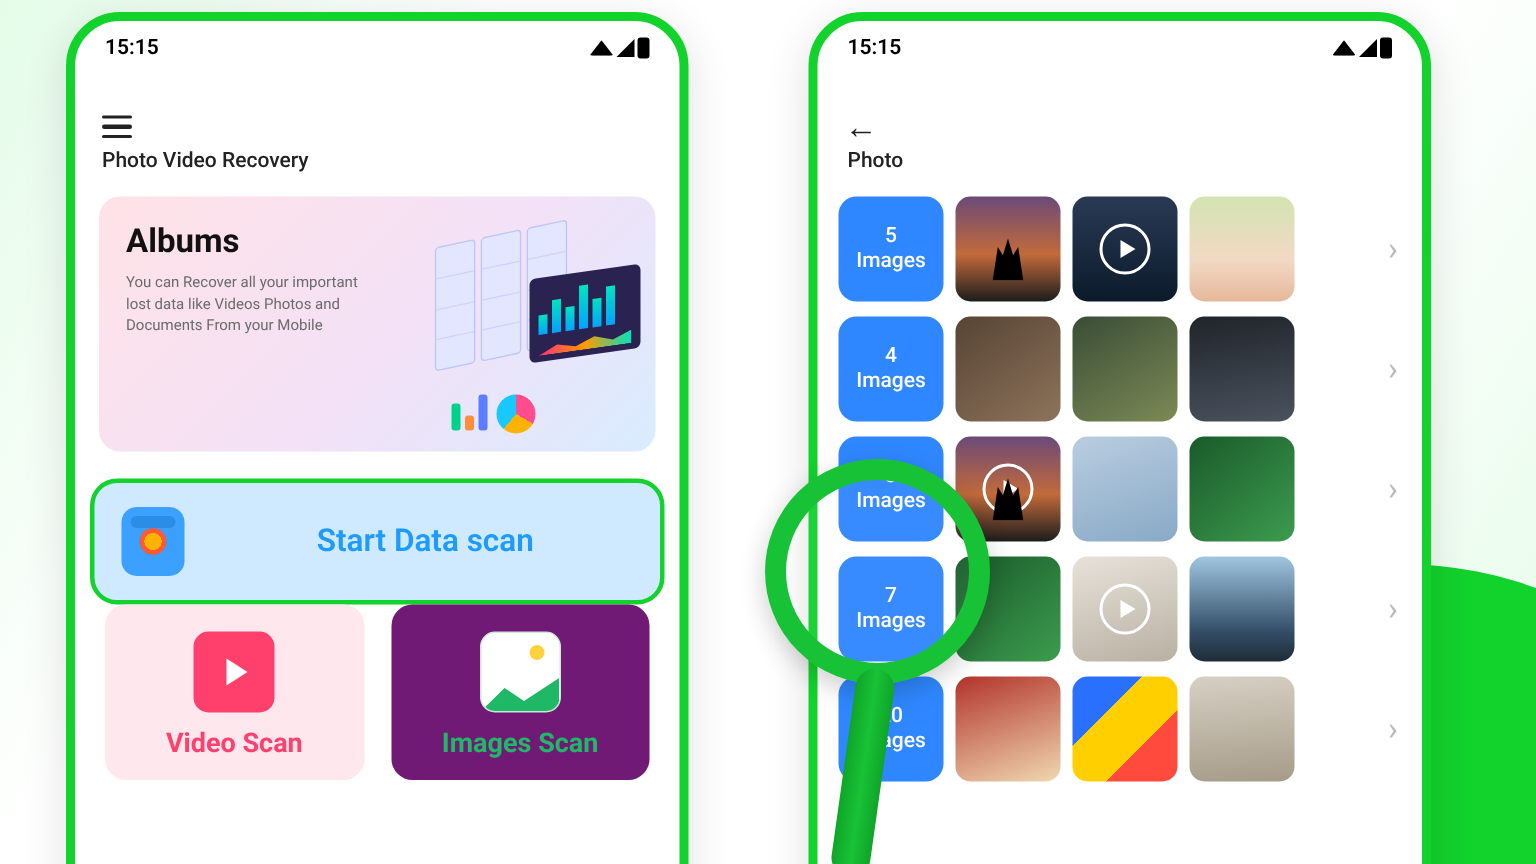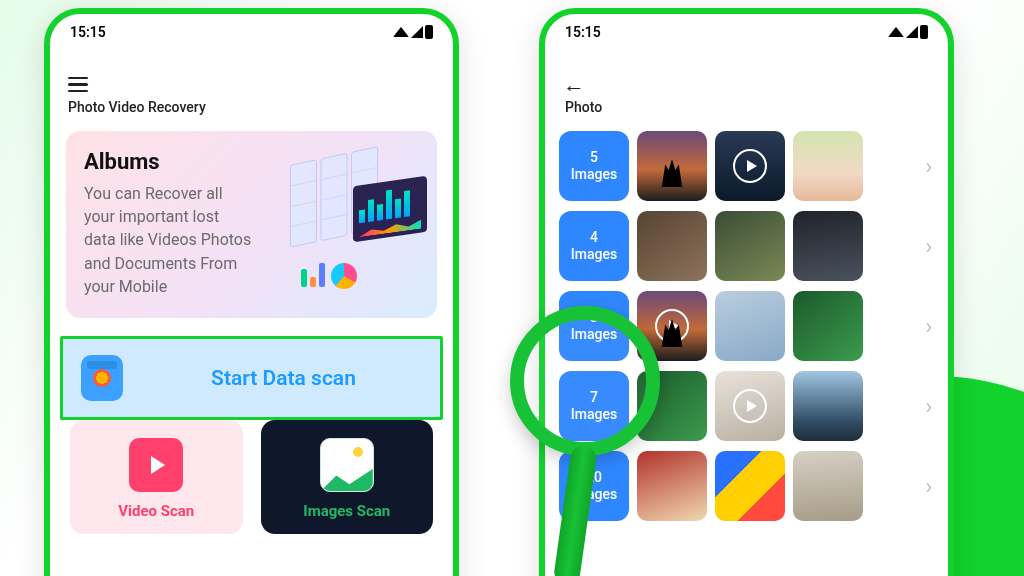--- a/index.html
+++ b/index.html
@@ -28,21 +28,21 @@
     .title { flex:1; text-align:left; font-size:14px; font-weight:500; color:#222;
       margin-left:-36px;margin-top:45px;}
     .back-arrow { font-size:22px; color:#222; cursor:pointer; user-select:none;}
     
     .hero { margin:0 16px; border-radius:14px; padding:16px 18px 20px 18px;
       background:linear-gradient(135deg,#ffe2e6 0%,#f3e1f7 55%,#d9ecff 100%);
       position:relative; overflow:hidden; min-height:170px;}
     .hero .wel { color:#6aa3ff; font-size:12px; font-weight:500;}
     .hero h2{ font-size:22px; font-weight:700; margin-top:2px; color:#111;}
     .hero h3{ font-size:16px; font-weight:700; letter-spacing:.5px; color:#222;}
-    .hero p{ font-size:16px; color:#6b6b6b; margin-top:8px; max-width:170px; line-height:1.45;}
+    .hero p{ font-size:10px; color:#6b6b6b; margin-top:8px; max-width:170px; line-height:1.45;}
     .hero-illus { position:absolute; right:10px; top:14px; width:180px; height:140px;}
     
     .srv { position:absolute; left:38px; top:6px; display:flex; gap:4px; transform:skewY(-12deg) scale(.9);}
     .srv .rack { width:30px; height:92px; background:#e3e6ff; border:1px solid #bfc5f5; border-radius:3px;
       display:flex; flex-direction:column;}
     .srv .rack div{ flex:1; border-bottom:1px solid #cdd3fb;}
     .srv .rack div:last-child{border:none;}
     .chart { position:absolute; right:0; top:36px; width:74px; height:56px;
       background:#2a2250; border-radius:4px; padding:6px; transform:skewY(-8deg);}
     .chart .bars{ display:flex; gap:3px; align-items:flex-end; height:32px;}
@@ -53,47 +53,47 @@
     .chart .line{ height:10px; margin-top:4px; background:
       linear-gradient(90deg,#ff2e7e,#ff9a00,#00e3c0); clip-path:polygon(0 100%,20% 40%,40% 70%,60% 20%,80% 60%,100% 10%,100% 100%);}
     .pie { position:absolute; right:70px; bottom:-4px; width:26px;height:26px;border-radius:50%;
       background:conic-gradient(#ff4d8d 0 120deg,#ffb300 120deg 220deg,#18c9ff 220deg 360deg);}
     .barset{ position:absolute; right:102px; bottom:-2px; display:flex; gap:3px; align-items:flex-end;}
     .barset span{ width:6px;border-radius:2px;}
     .barset span:nth-child(1){height:18px;background:#00d28a;}
     .barset span:nth-child(2){height:10px;background:#ff8e3c;}
     .barset span:nth-child(3){height:24px;background:#5b7dff;}
     
-    .scan-btn { margin:18px 10px 0 10px; border:3px solid #12d22c; border-radius:2px;
+    .scan-btn { margin:18px 10px 0 10px; border:3px solid #12d22c; border-radius:18px;
       background:#cfeafe; display:flex; align-items:center; gap:22px; padding:16px 18px;
       cursor:pointer;}
     .scan-btn .db{ width:42px;height:46px;border-radius:10px;background:#3ba0ff;position:relative;
       display:flex;align-items:center;justify-content:center;}
     .scan-btn .db::before{content:"";position:absolute;top:6px;left:6px;right:6px;height:8px;
       border-radius:8px;background:#2b8de6;}
     .scan-btn .db::after{content:"";position:absolute;width:18px;height:18px;border-radius:50%;
       background:radial-gradient(circle,#ffb300 0 45%,#ff5a36 45% 70%,#2b8de6 70%);}
     .scan-btn .lbl{ flex:1; text-align:center; font-size:21px; font-weight:600; color:#1e9bff;}
     .section-title{ margin:22px 24px 10px 24px; font-size:17px; font-weight:700; color:#333;}
     .features{ display:flex; gap:18px; padding:0 20px;}
     .feat{ flex:1; border-radius:14px; padding:18px 12px 14px 12px; display:flex;
       flex-direction:column; align-items:center; gap:10px; cursor:pointer;}
-    .feat.pink{ background:#ffe7ee;} .feat.green{ background:#0f172a;}
+    .feat.pink{ background:#ffe7ee;} .feat.green{ background:#701a75;}
     .feat .ic{ width:54px;height:54px;border-radius:10px;display:flex;align-items:center;
       justify-content:center;}
     .feat.pink .ic{ background:#ff3f6c; position:relative;}
     .feat.pink .ic::before{content:"";position:absolute;width:0;height:0;
       border-left:14px solid #fff;border-top:9px solid transparent;border-bottom:9px solid transparent;
       margin-left:4px;}
     .feat.green .ic{ background:#fff;border:1px solid #cfe7d6; position:relative; overflow:hidden;}
     .feat.green .ic::before{content:"";position:absolute;bottom:0;left:0;right:0;height:22px;
       background:#1fb866;clip-path:polygon(0 100%,30% 30%,55% 70%,100% 0,100% 100%);}
     .feat.green .ic::after{content:"";position:absolute;top:8px;right:10px;width:10px;height:10px;
       border-radius:50%;background:#ffd23d;}
-    .feat .fl{ font-size:15px; font-weight:700;}
+    .feat .fl{ font-size:18px; font-weight:700;}
     .feat.pink .fl{ color:#ff3f6c;} .feat.green .fl{ color:#1fb866;}
     
     .albums { padding:0 14px; }
     .row { display:flex; align-items:center; gap:8px; margin-bottom:10px;}
     .count-card{ width:70px; height:70px; border-radius:12px; background:#2f87ff; color:#fff;
       display:flex; flex-direction:column; align-items:center; justify-content:center;
       font-size:14px; font-weight:500; line-height:1.2; cursor:pointer;}
     .thumbs{ display:flex; gap:8px; flex:1;}
     .thumb{ width:70px;height:70px;border-radius:10px; position:relative; overflow:hidden;
       cursor:pointer;}

